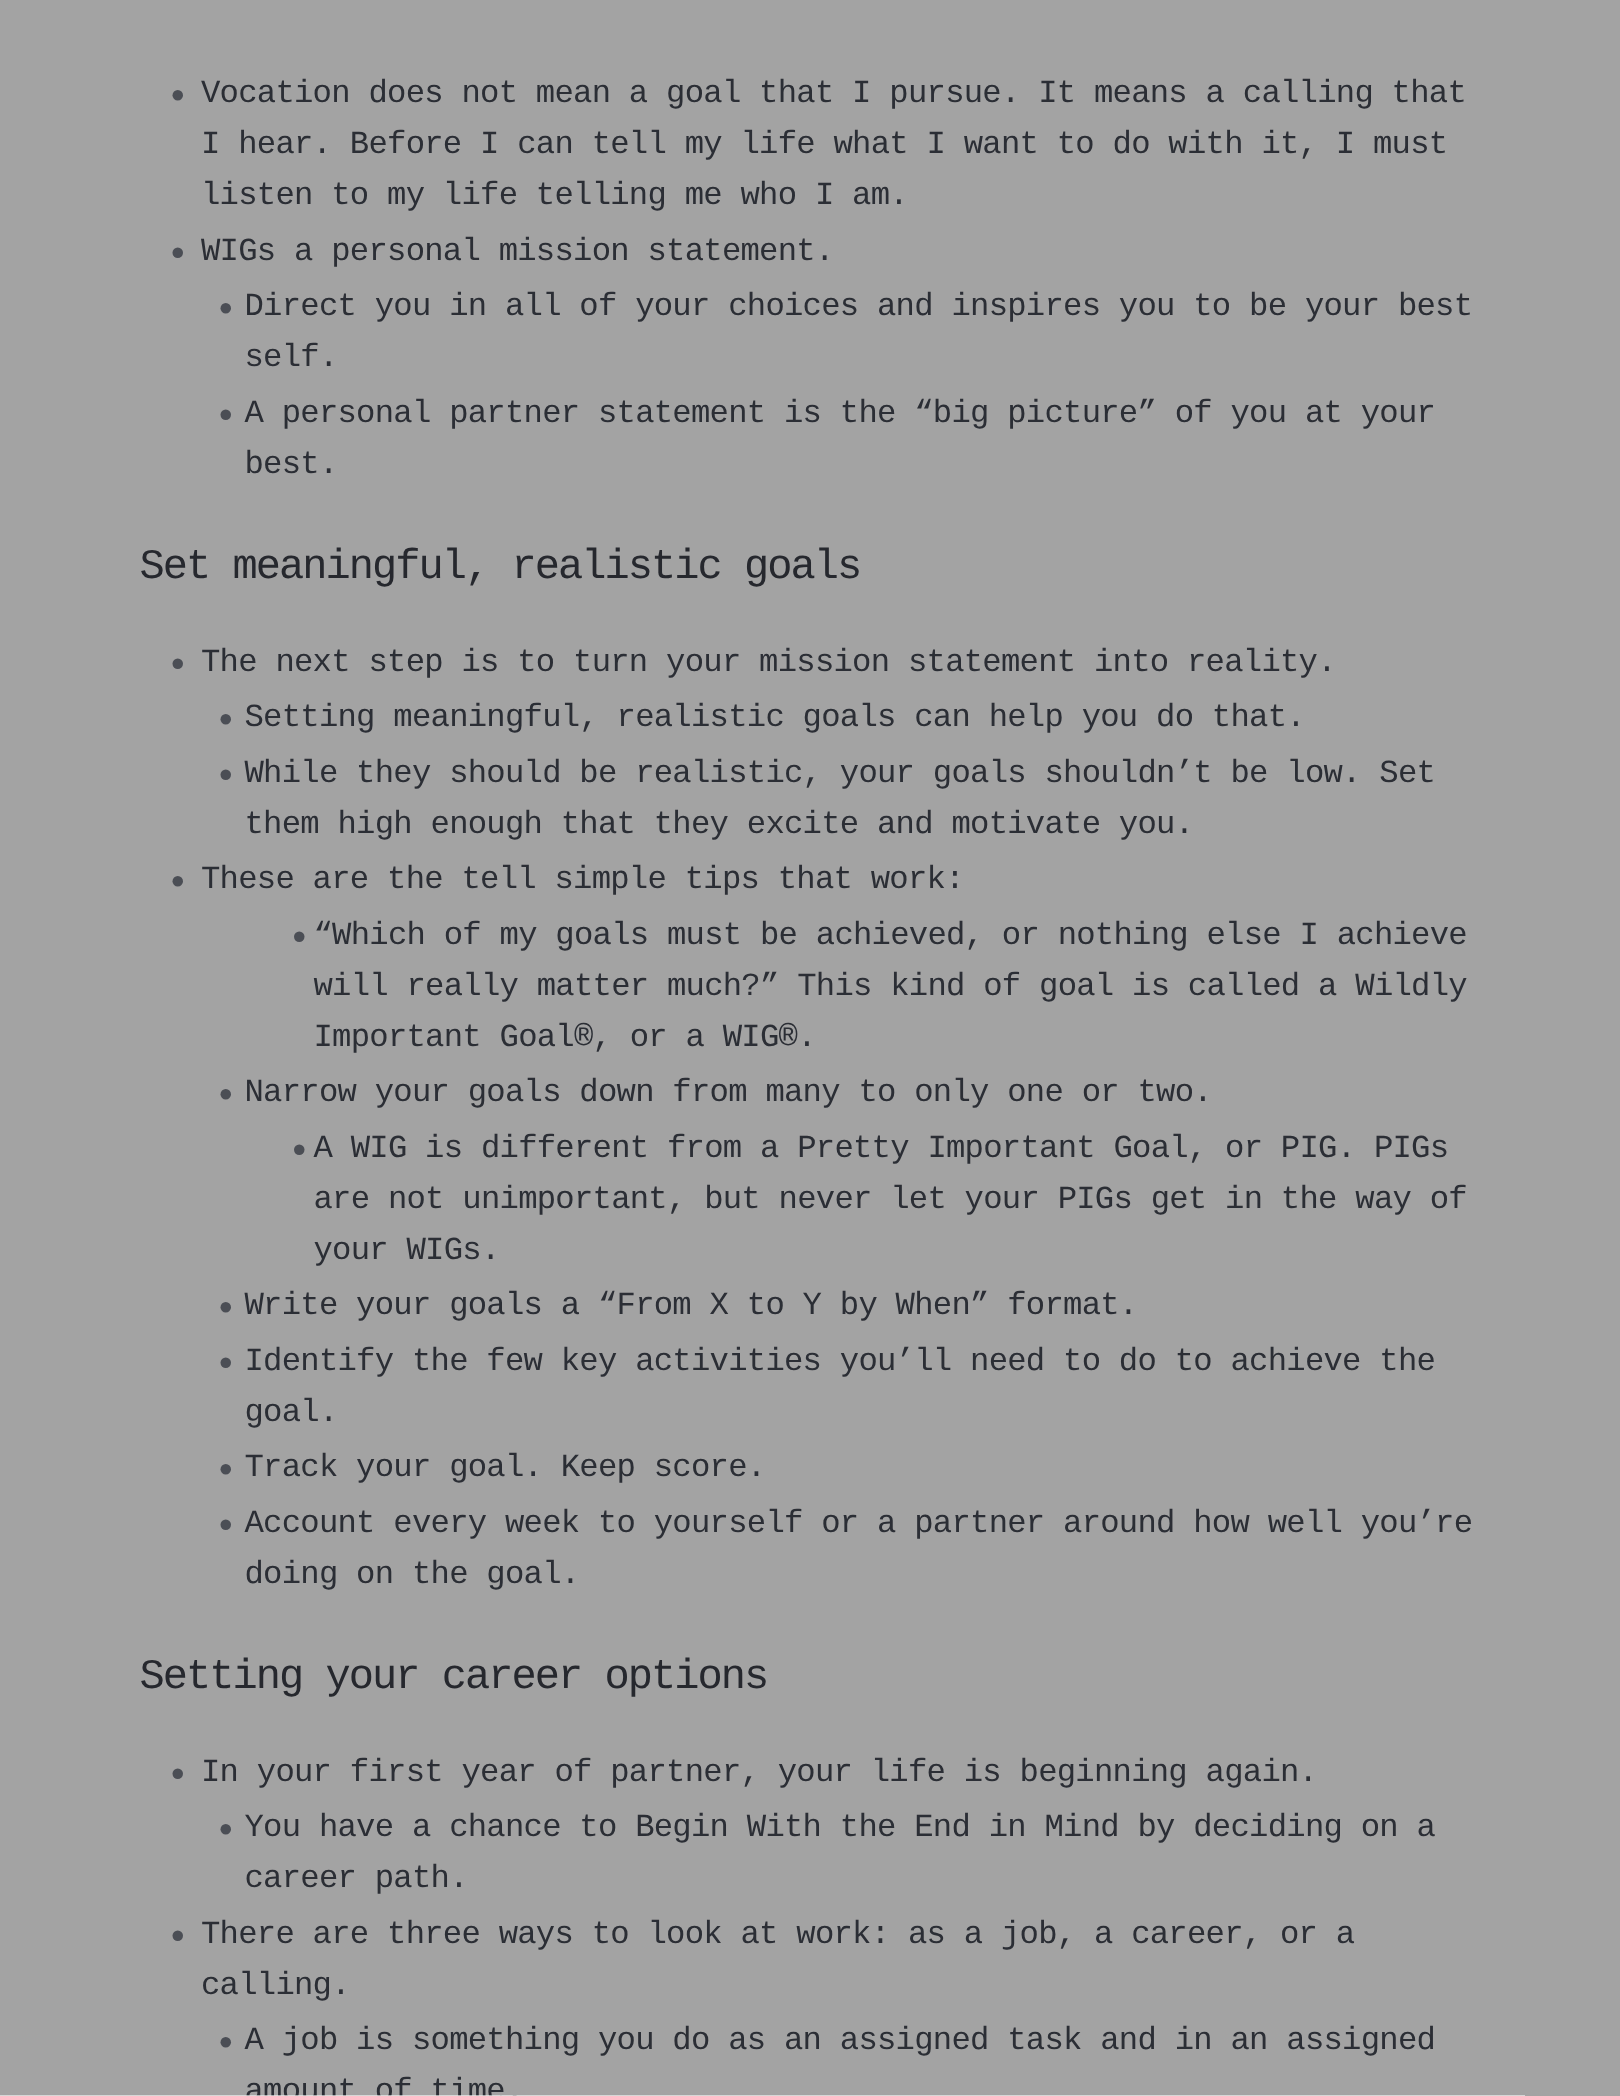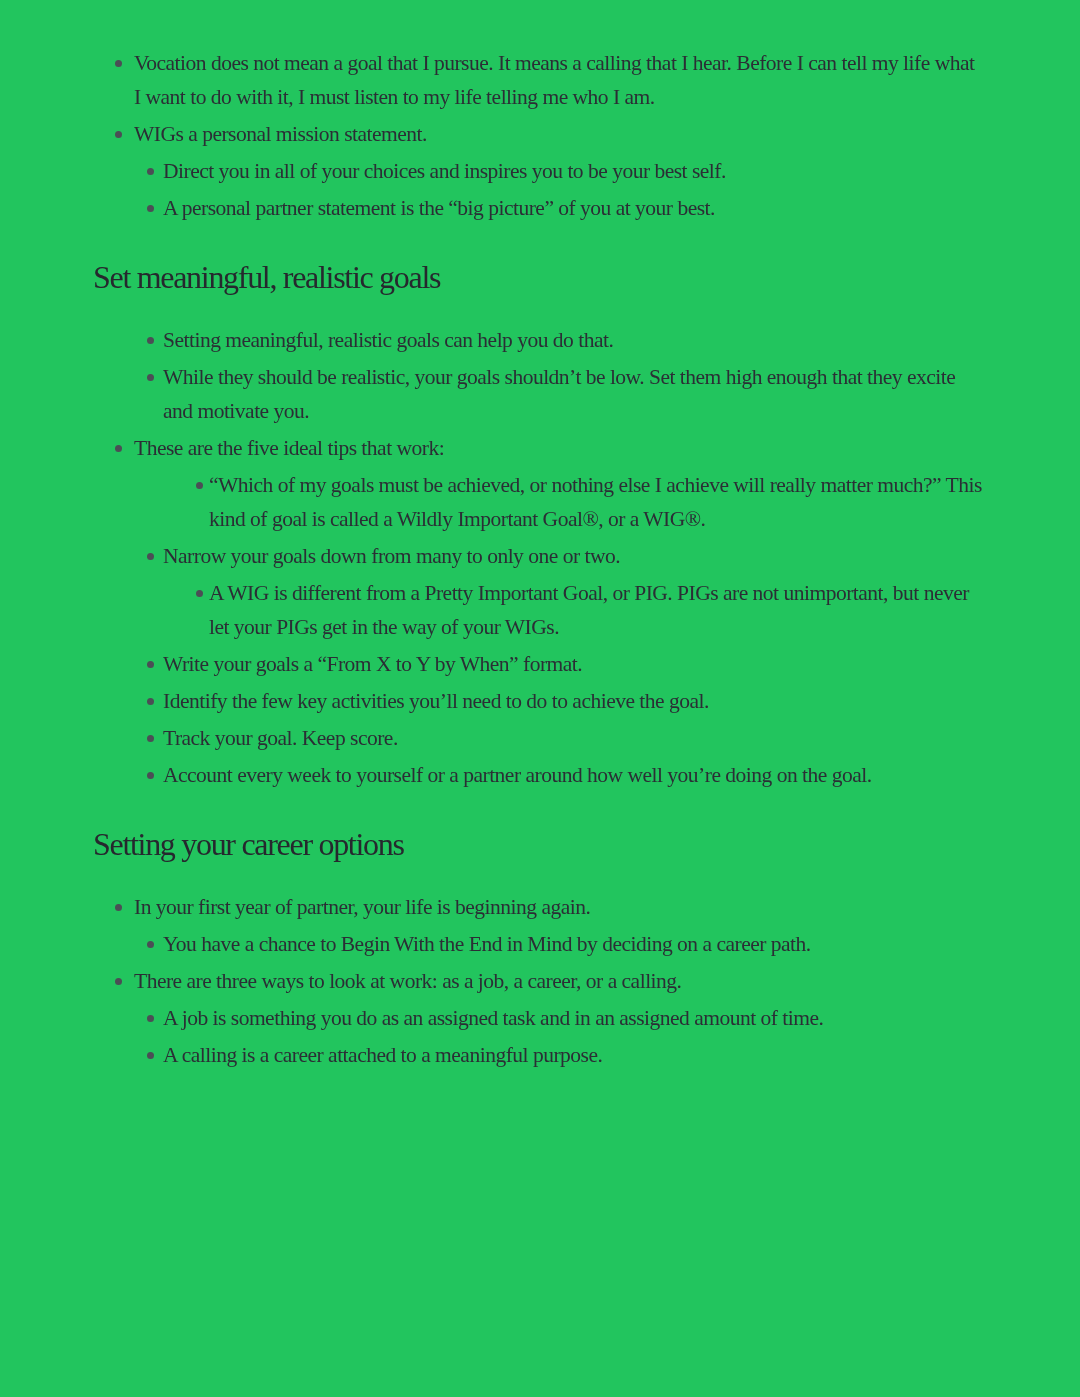--- a/index.html
+++ b/index.html
@@ -4,33 +4,33 @@
 <style>
   html, body {
     margin: 0;
     padding: 0;
     background: #ffffff;
   }
   .page {
     position: relative;
     width: 1080px;
     height: 1397px;
-    background: #22c55e;
+    background: #a3a3a3;
     overflow: hidden;
     box-sizing: border-box;
     padding: 46px 95px 0 93px;
     color: #2b2e35;
-    font-family: Liberation Serif, serif;
+    font-family: Liberation Mono, monospace;
     font-size: 21.5px;
     line-height: 34px;
     letter-spacing: -0.5px;
   }
   h2 {
     margin: 30px 0 24px 0;
-    font-size: 32px;
+    font-size: 28px;
     line-height: 44px;
     font-weight: 500;
     letter-spacing: -1.3px;
     color: #26282e;
   }
   .list { margin: 0; }
   .li {
     position: relative;
     margin-top: 3px;
   }
@@ -58,23 +58,24 @@
   <div class="list">
     <div class="li l1"><span class="dot"></span><span>Vocation does not mean a goal that I pursue. It means a calling that I hear. Before I can tell my life what I want to do with it, I must listen to my life telling me who I am.</span></div>
     <div class="li l1"><span class="dot"></span><span>WIGs a personal mission statement.</span></div>
     <div class="li l2"><span class="dot"></span><span>Direct you in all of your choices and inspires you to be your best self.</span></div>
     <div class="li l2"><span class="dot"></span><span>A personal partner statement is the “big picture” of you at your best.</span></div>
   </div>
 
   <h2>Set meaningful, realistic goals</h2>
 
   <div class="list">
+    <div class="li l1"><span class="dot"></span><span>The next step is to turn your mission statement into reality.</span></div>
     <div class="li l2"><span class="dot"></span><span>Setting meaningful, realistic goals can help you do that.</span></div>
     <div class="li l2"><span class="dot"></span><span>While they should be realistic, your goals shouldn’t be low. Set them high enough that they excite and motivate you.</span></div>
-    <div class="li l1"><span class="dot"></span><span>These are the five ideal tips that work:</span></div>
+    <div class="li l1"><span class="dot"></span><span>These are the tell simple tips that work:</span></div>
     <div class="li l3"><span class="dot"></span><span>“Which of my goals must be achieved, or nothing else I achieve will really matter much?” This kind of goal is called a Wildly Important Goal®, or a WIG®.</span></div>
     <div class="li l2"><span class="dot"></span><span>Narrow your goals down from many to only one or two.</span></div>
     <div class="li l3"><span class="dot"></span><span>A WIG is different from a Pretty Important Goal, or PIG. PIGs are not unimportant, but never let your PIGs get in the way of your WIGs.</span></div>
     <div class="li l2"><span class="dot"></span><span>Write your goals a “From X to Y by When” format.</span></div>
     <div class="li l2"><span class="dot"></span><span>Identify the few key activities you’ll need to do to achieve the goal.</span></div>
     <div class="li l2"><span class="dot"></span><span>Track your goal. Keep score.</span></div>
     <div class="li l2"><span class="dot"></span><span>Account every week to yourself or a partner around how well you’re doing on the goal.</span></div>
   </div>
 
   <h2>Setting your career options</h2>

